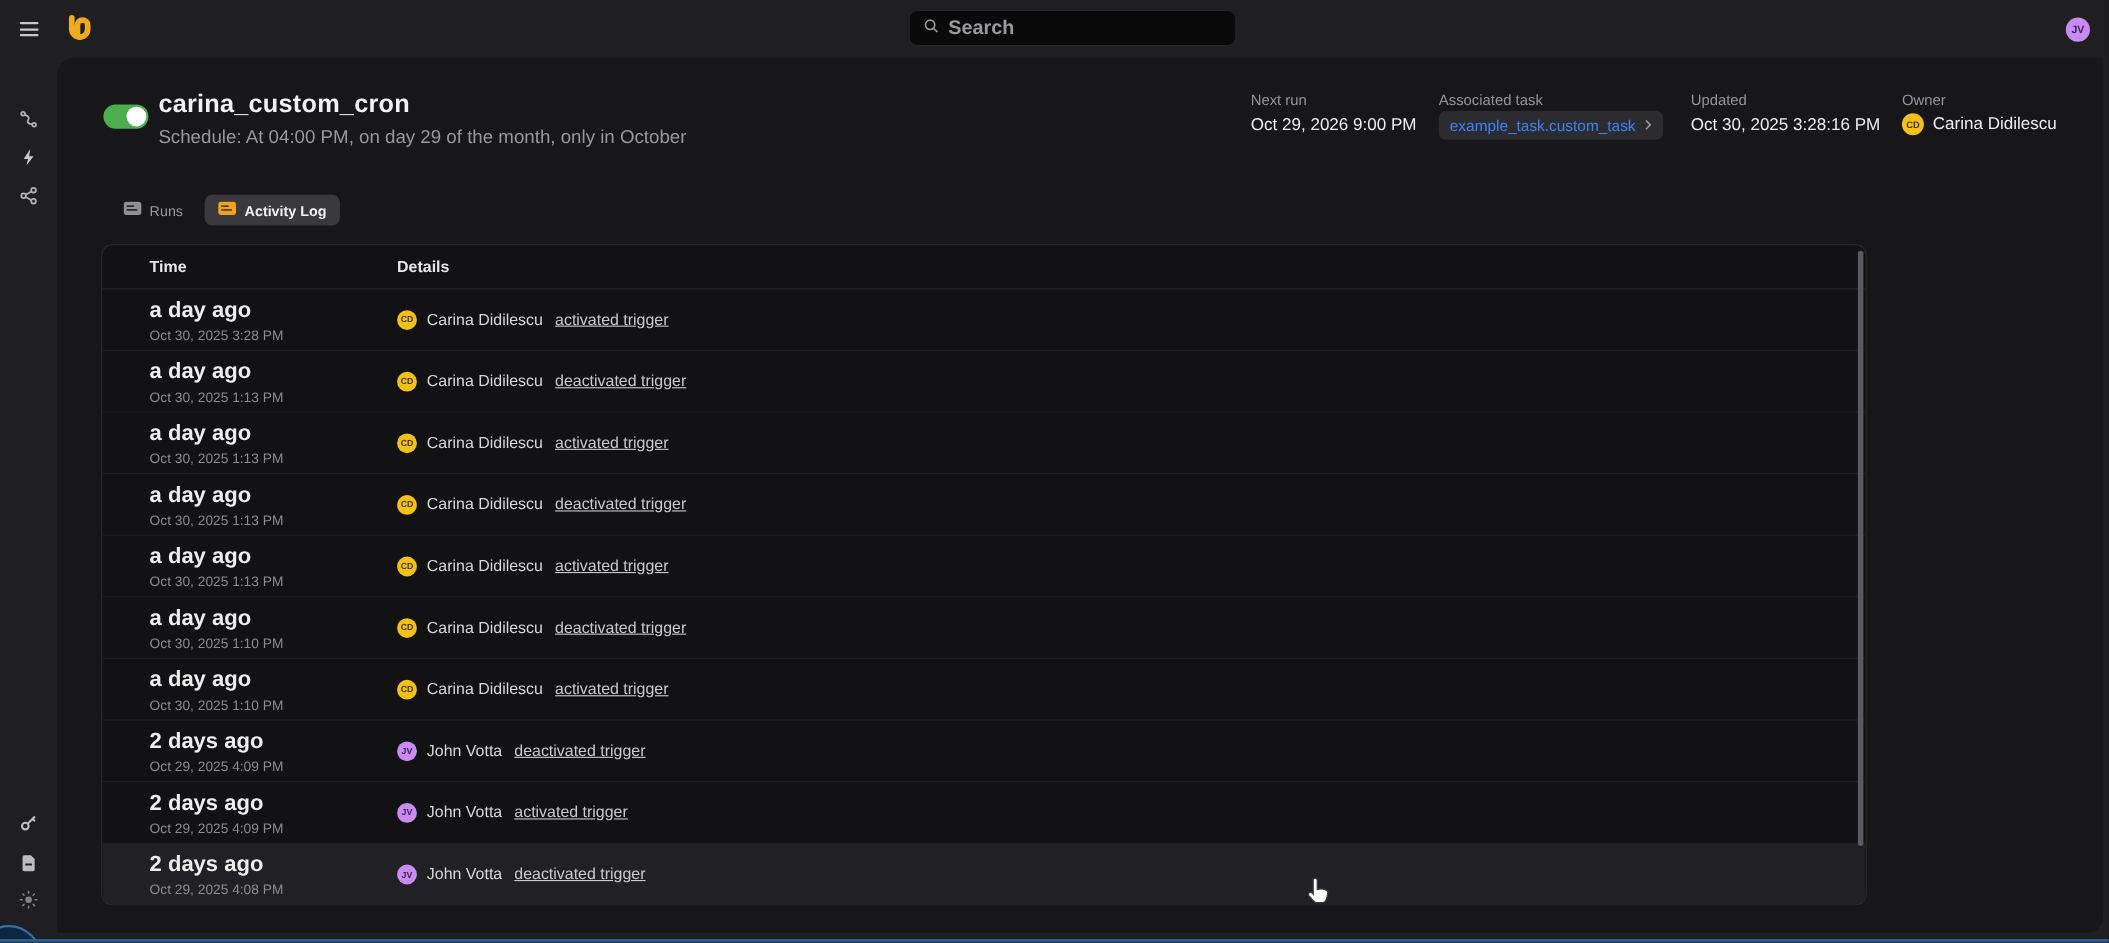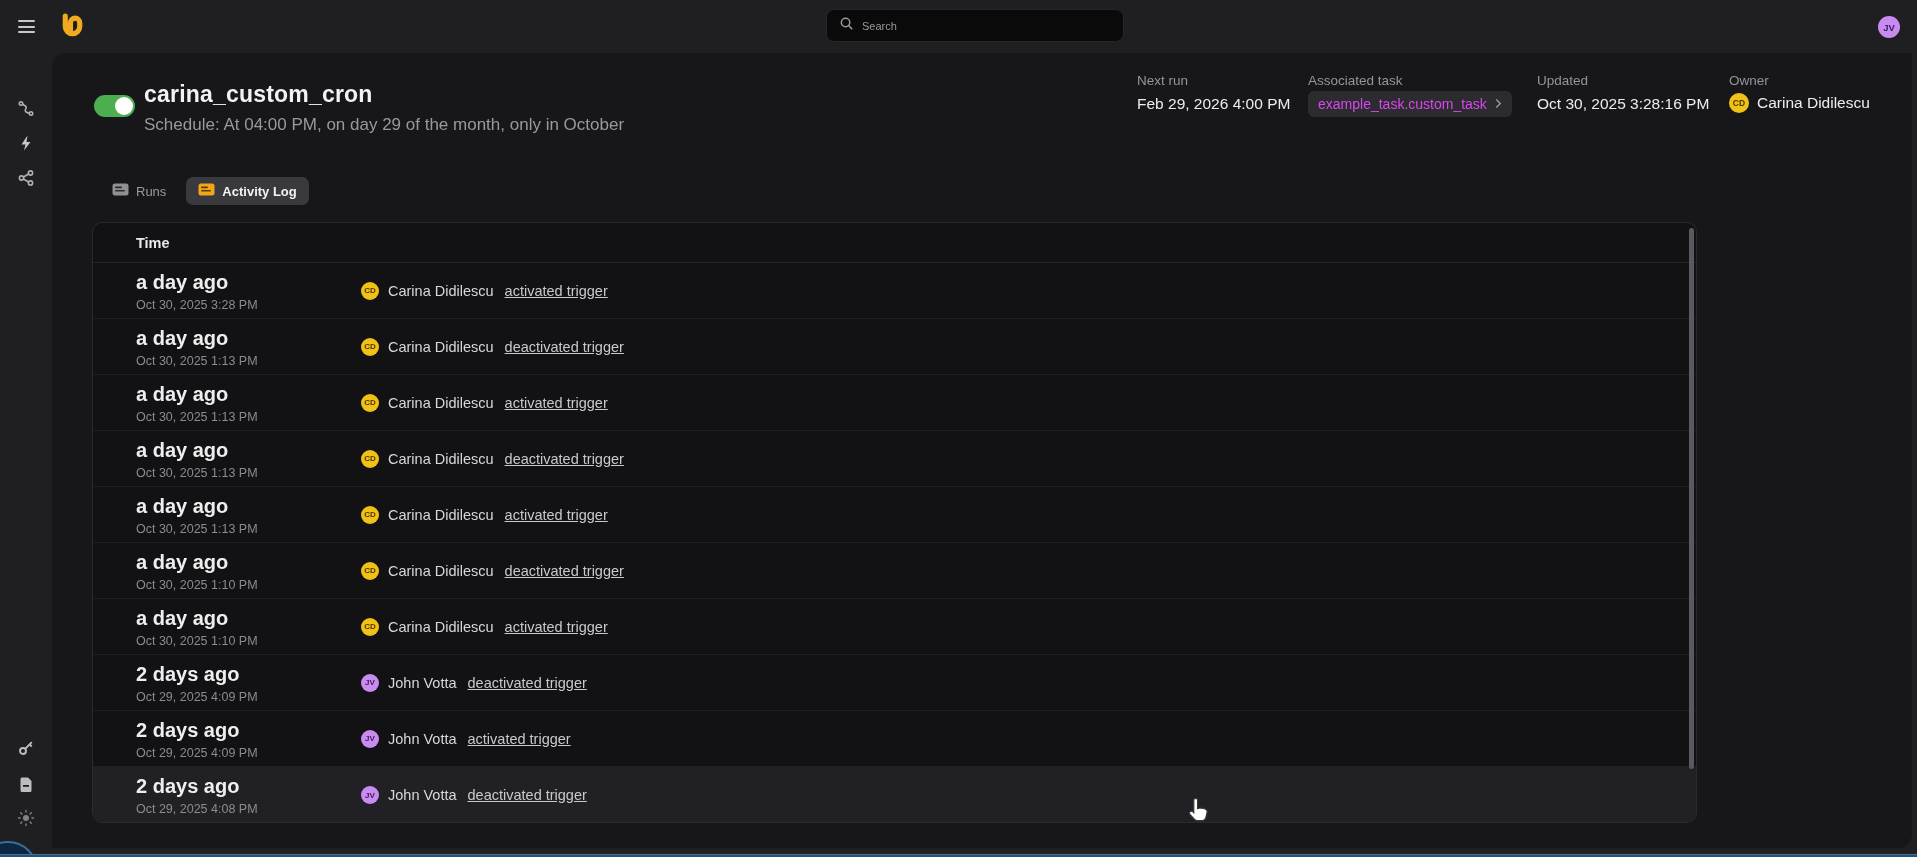--- a/index.html
+++ b/index.html
@@ -13,49 +13,49 @@
   
   .topbar { position:absolute; left:0; top:0; width:1917px; height:53px; background:#1f1f22; }
   .hamburger { position:absolute; left:18px; top:20px; width:17px; height:13px; display:flex; flex-direction:column; justify-content:space-between; cursor:pointer; }
   .hamburger span { display:block; height:2px; border-radius:1px; background:#c8c8cc; }
   .logo { position:absolute; left:59px; top:12px; width:27px; height:31px; cursor:pointer; }
   .search {
     position:absolute; left:826px; top:9px; width:298px; height:33px;
     background:#0a0a0b; border:1px solid #26262a; border-radius:8px;
     display:flex; align-items:center; gap:8px; padding:0 12px; cursor:text;
   }
-  .search .ph { color:#9a9a9e; font-size:11px; }
+  .search .ph { color:#9a9a9e; font-size:18px;font-weight:bold; }
   .avatar-sm {
     position:absolute; left:1878px; top:16px; width:22px; height:22px; border-radius:50%;
     background:#c98bf2; color:#3c2158; font-size:9.5px; font-weight:bold;
     display:flex; align-items:center; justify-content:center; cursor:pointer;
   }
   
   .sidebar { position:absolute; left:0; top:53px; width:52px; height:804px; background:#1f1f22; }
   .side-ico { position:absolute; left:17px; width:18px; height:18px; cursor:pointer; opacity:.95; }
   
   .panel {
     position:absolute; left:52px; top:53px; width:1860px; height:795px;
     background:#17171a; border-radius:14px 2px 14px 2px;
   }
   .toggle { position:absolute; left:42px; top:42px; width:41px; height:22px; border-radius:11px; background:#4cae4f; cursor:pointer; }
   .toggle .knob { position:absolute; right:2px; top:2px; width:18px; height:18px; border-radius:50%; background:#fff; }
   .page-title { position:absolute; left:92px; top:28px; font-size:23px; font-weight:600; letter-spacing:.2px; color:#f2f2f4; }
   .schedule { position:absolute; left:92px; top:62px; font-size:17px; color:#99999d; }
-  .meta { position:absolute; top:20px; }
+  .meta { position:absolute; top:30px; }
   .meta .lbl { font-size:13.5px; color:#95959a; margin-bottom:7px; }
   .meta .val { font-size:15.5px; color:#ededef; }
   .meta-nextrun { left:1085px; }
   .meta-task { left:1256px; }
   .meta-updated { left:1485px; }
   .meta-owner { left:1677px; }
   .chip {
     display:inline-flex; align-items:center; gap:8px; margin-top:-4px;
     background:#2c2c30; border-radius:6px; padding:5px 10px; cursor:pointer;
-    font-size:14px; color:#d946ef;
+    font-size:14px; color:#3b82f6;
   }
   .owner-val { display:flex; align-items:center; gap:8px; margin-top:-2px; }
   .avatar-cd { width:20px; height:20px; border-radius:50%; background:#f2c118; color:#4a3800; font-size:8.5px; font-weight:bold; display:flex; align-items:center; justify-content:center; flex:0 0 auto; }
   
   .tabs { position:absolute; left:54px; top:123px; height:30px; display:flex; align-items:center; gap:14px; }
   .tab { display:flex; align-items:center; gap:7px; font-size:13px; color:#9a9a9e; cursor:pointer; padding:0 6px; height:28px; }
   .tab.active { background:#3a3a3e; border-radius:7px; padding:0 12px; color:#f2f2f4; font-weight:600; }
   
   .table {
     position:absolute; left:40px; top:169px; width:1605px; height:601px;
@@ -151,21 +151,21 @@
 <div class="panel">
 
   <div class="toggle">
       <div class="knob"></div>
     </div>
   <div class="page-title">carina_custom_cron</div>
   <div class="schedule">Schedule: At 04:00 PM, on day 29 of the month, only in October</div>
 
   <div class="meta meta-nextrun">
     <div class="lbl">Next run</div>
-    <div class="val">Feb 29, 2026 4:00 PM</div>
+    <div class="val">Oct 29, 2026 9:00 PM</div>
   </div>
   <div class="meta meta-task">
     <div class="lbl">Associated task</div>
     <div class="chip">
       <span>example_task.custom_task</span>
       <span>
         <svg width="7" height="11" viewBox="0 0 8 12" fill="none" stroke="#9a9a9e" stroke-width="1.6">
             <path d="M1.5 1.5 L6 6 L1.5 10.5"></path>
           </svg>
       </span>
@@ -202,20 +202,21 @@
             <rect x="3" y="7" width="10" height="1.6" rx="0.8" fill="#5c3d00"></rect>
           </svg>
       </span>
       <span>Activity Log</span>
     </div>
   </div>
 
   <div class="table">
     <div class="thead">
       <div>Time</div>
+      <div>Details</div>
     </div>
     <div>
   <div class="trow">
     <div class="cell-time">
       <div class="rel">a day ago</div>
       <div class="ts">Oct 30, 2025 3:28 PM</div>
     </div>
     <div class="cell-details">
       <span class="row-avatar" style="background: rgb(242, 193, 24); color: rgb(74, 56, 0);">CD</span>
       <span class="uname">Carina Didilescu</span>

